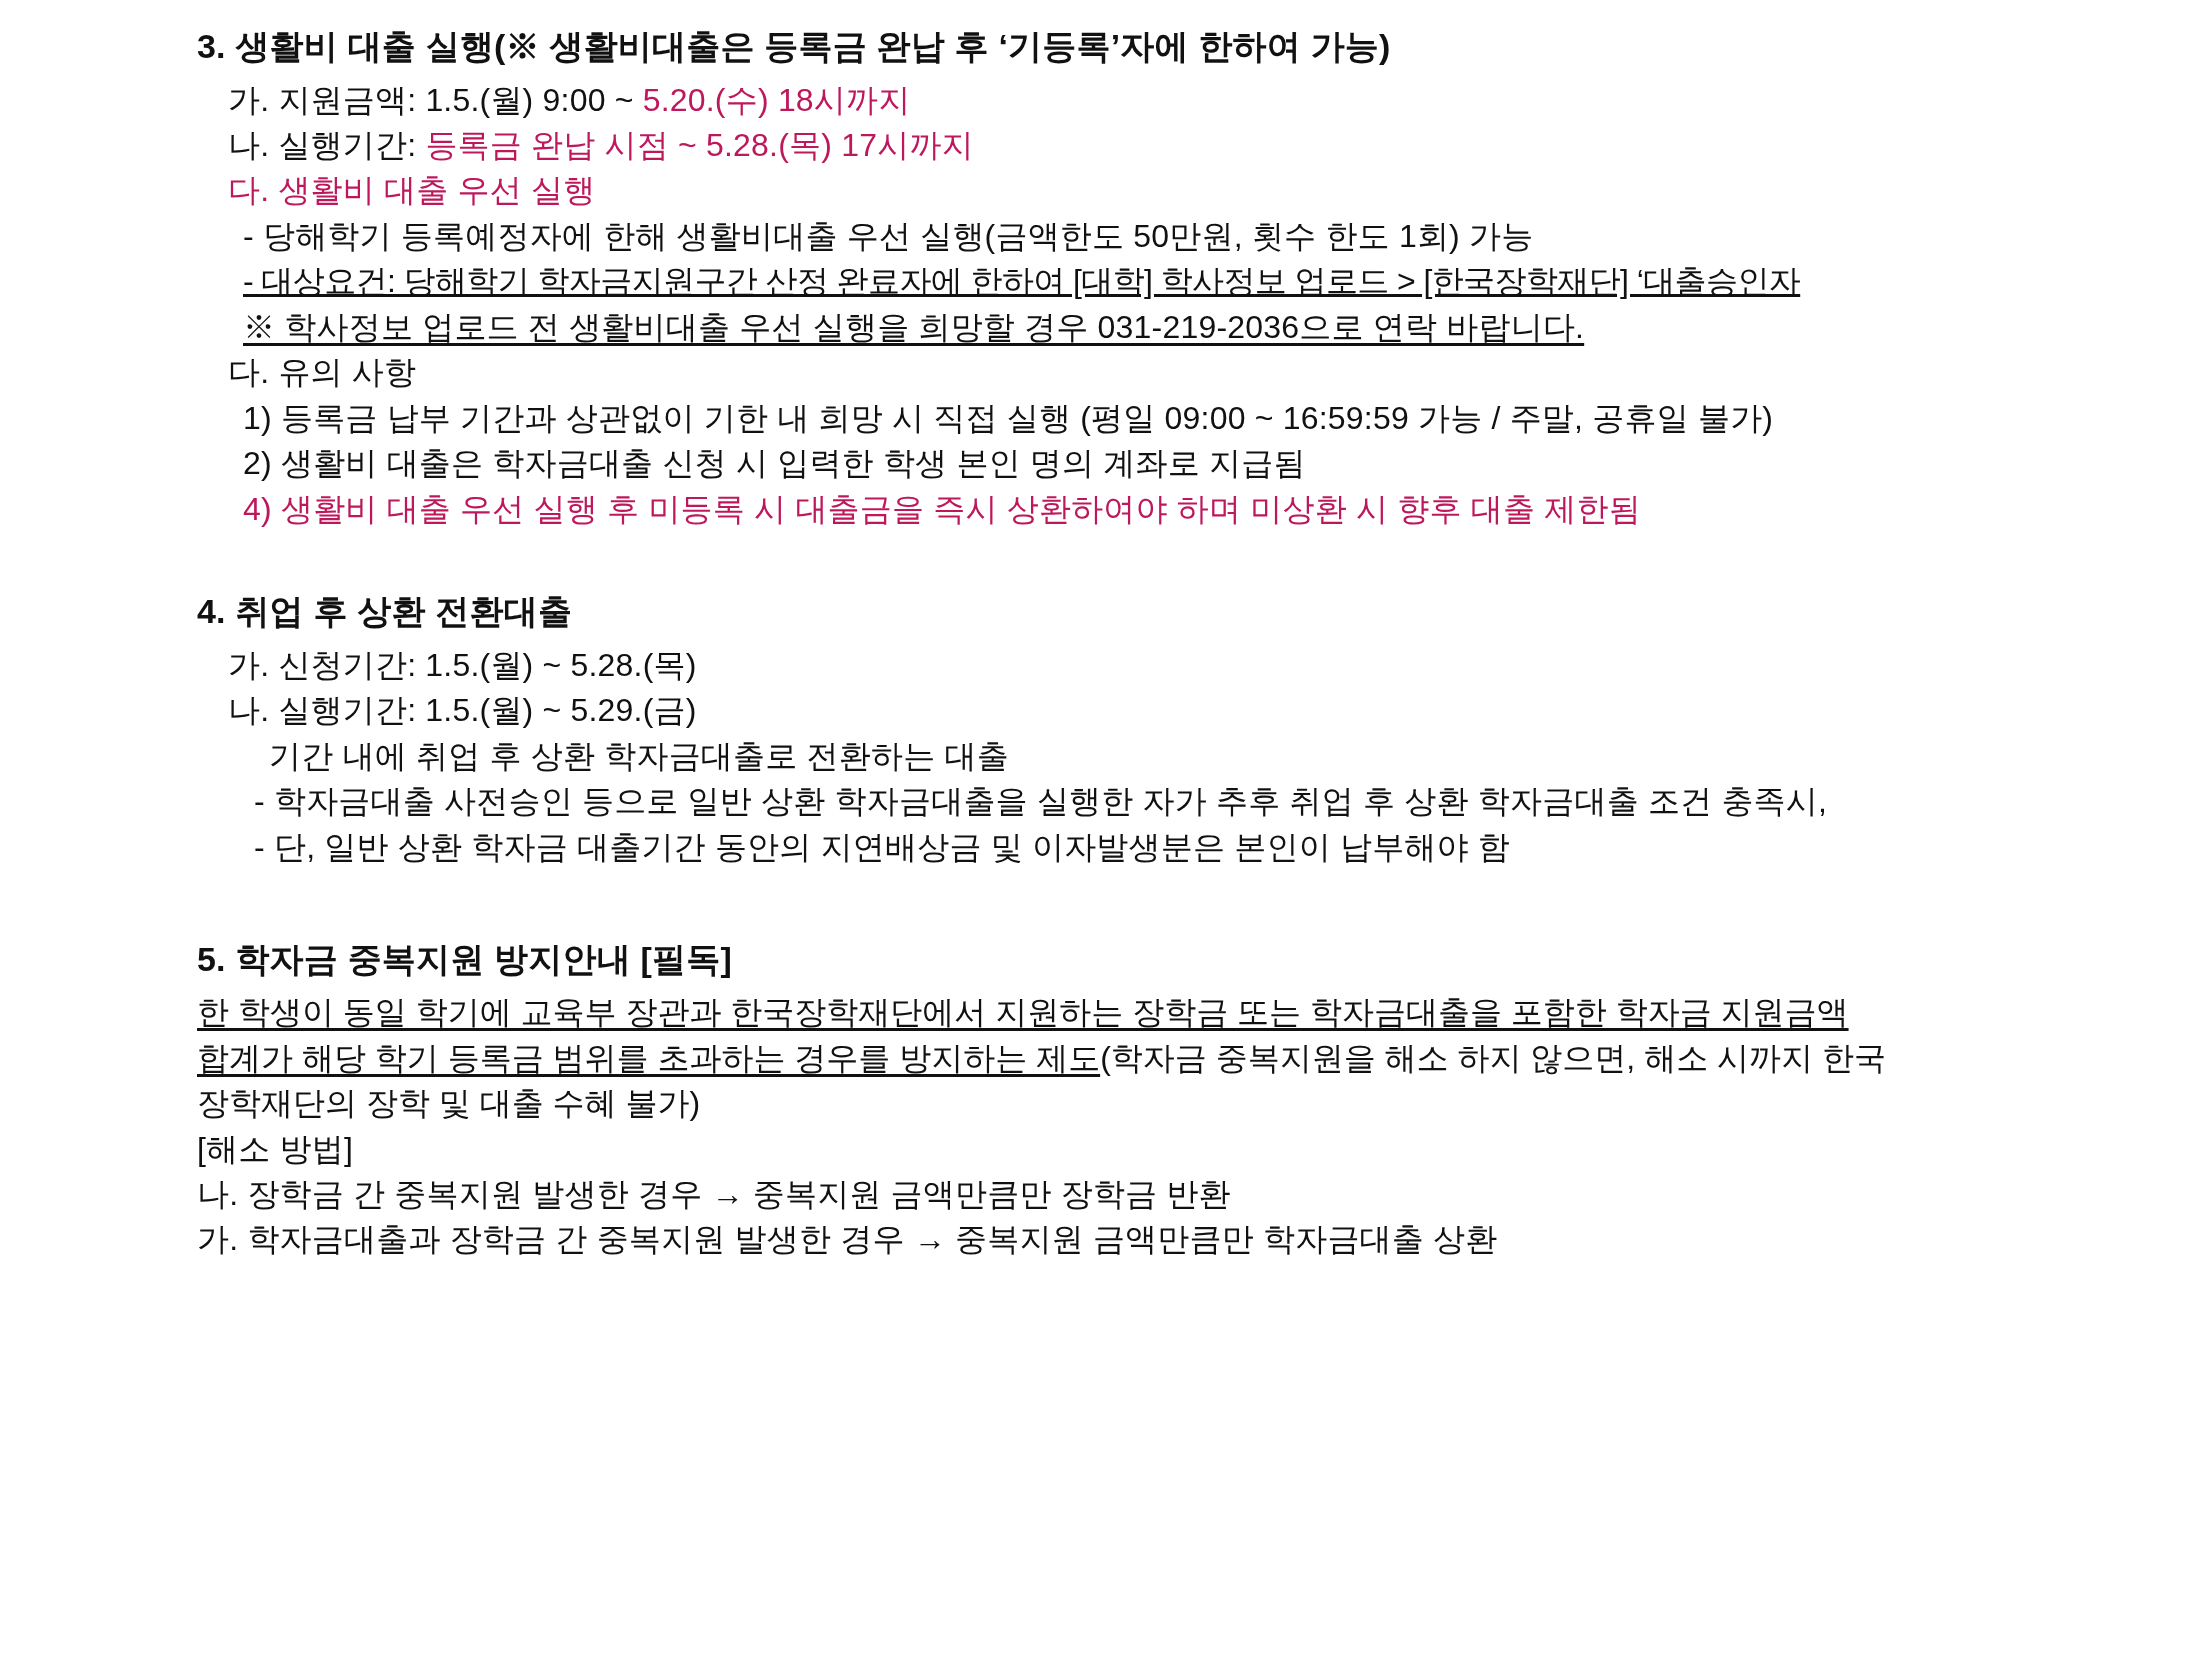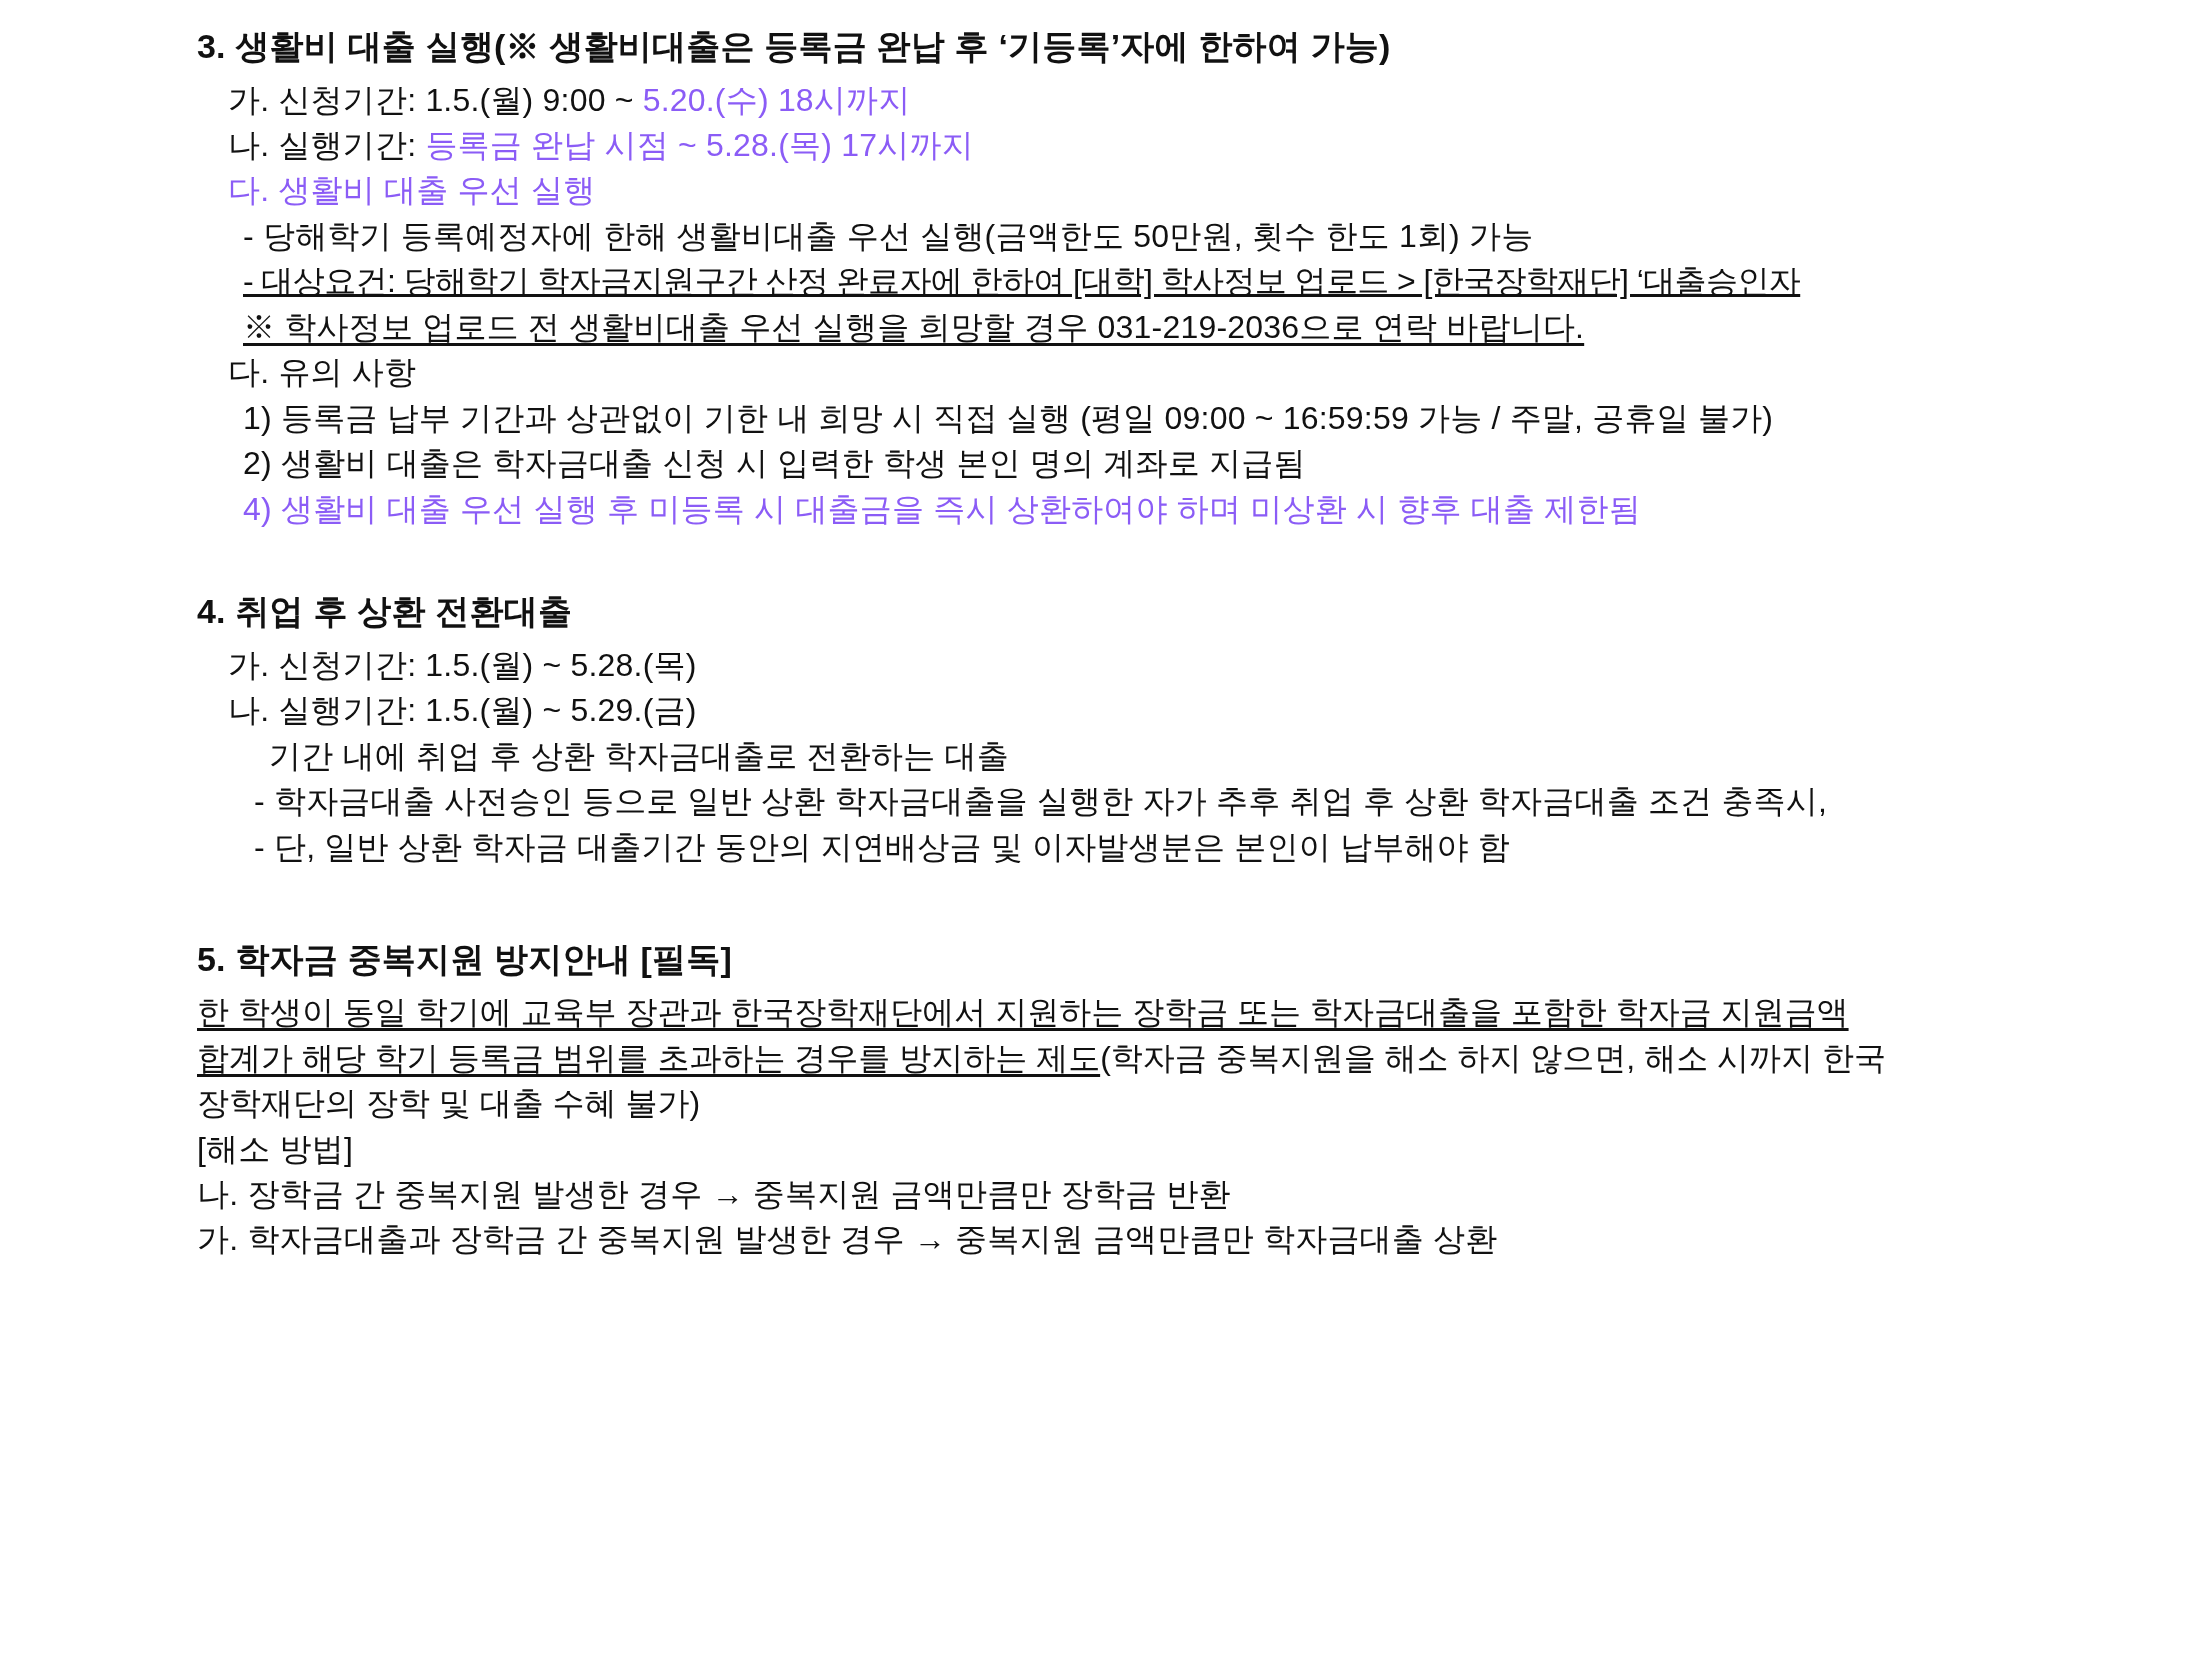--- a/index.html
+++ b/index.html
@@ -30,41 +30,41 @@
     font-weight: bold;
     font-size: 34px;
     margin-top: 5.5px;
     margin-bottom: 7.3px;
   }
   .ind-1 { padding-left: 31px; }
   .ind-2 { padding-left: 46px; }
   .ind-3 { padding-left: 57px; }
   .ind-4 { padding-left: 72px; }
   .ind-0 { padding-left: 0; }
-  .red { color: #8b5cf6; }
+  .red { color: #be185d; }
   .ul { text-decoration: underline; text-underline-offset: 4.6px; }
   .gap-md { height: 50px; }
   .gap-lg { height: 59px; }
   .tight { letter-spacing: -0.6px; text-decoration: underline; }
   .block-para {
     font-size: 32px;
     line-height: 1.42;
     max-width: 1892px;
   }
   .star { color: #c00000; font-weight: bold; }
 </style>
 </head>
 <body>
 
 <div class="page">
 
   <div class="line heading ind-0">3. 생활비 대출 실행(※ 생활비대출은 등록금 완납 후 ‘기등록’자에 한하여 가능)</div>
 
   <div class="line ind-1">
-    <span>가. 신청기간: </span><span>1.5.(월) 9:00 ~ </span><span class="red">5.20.(수) 18시까지</span>
+    <span>가. 지원금액: </span><span>1.5.(월) 9:00 ~ </span><span class="red">5.20.(수) 18시까지</span>
   </div>
 
   <div class="line ind-1">
     <span>나. 실행기간: </span><span class="red">등록금 완납 시점 ~ 5.28.(목) 17시까지</span>
   </div>
 
   <div class="line ind-1 red">다. 생활비 대출 우선 실행</div>
 
   <div class="line ind-2">
     <span>- 당해학기 등록예정자에 한해 생활비대출 우선 실행(금액한도 50만원, 횟수 한도 1회) 가능</span>

